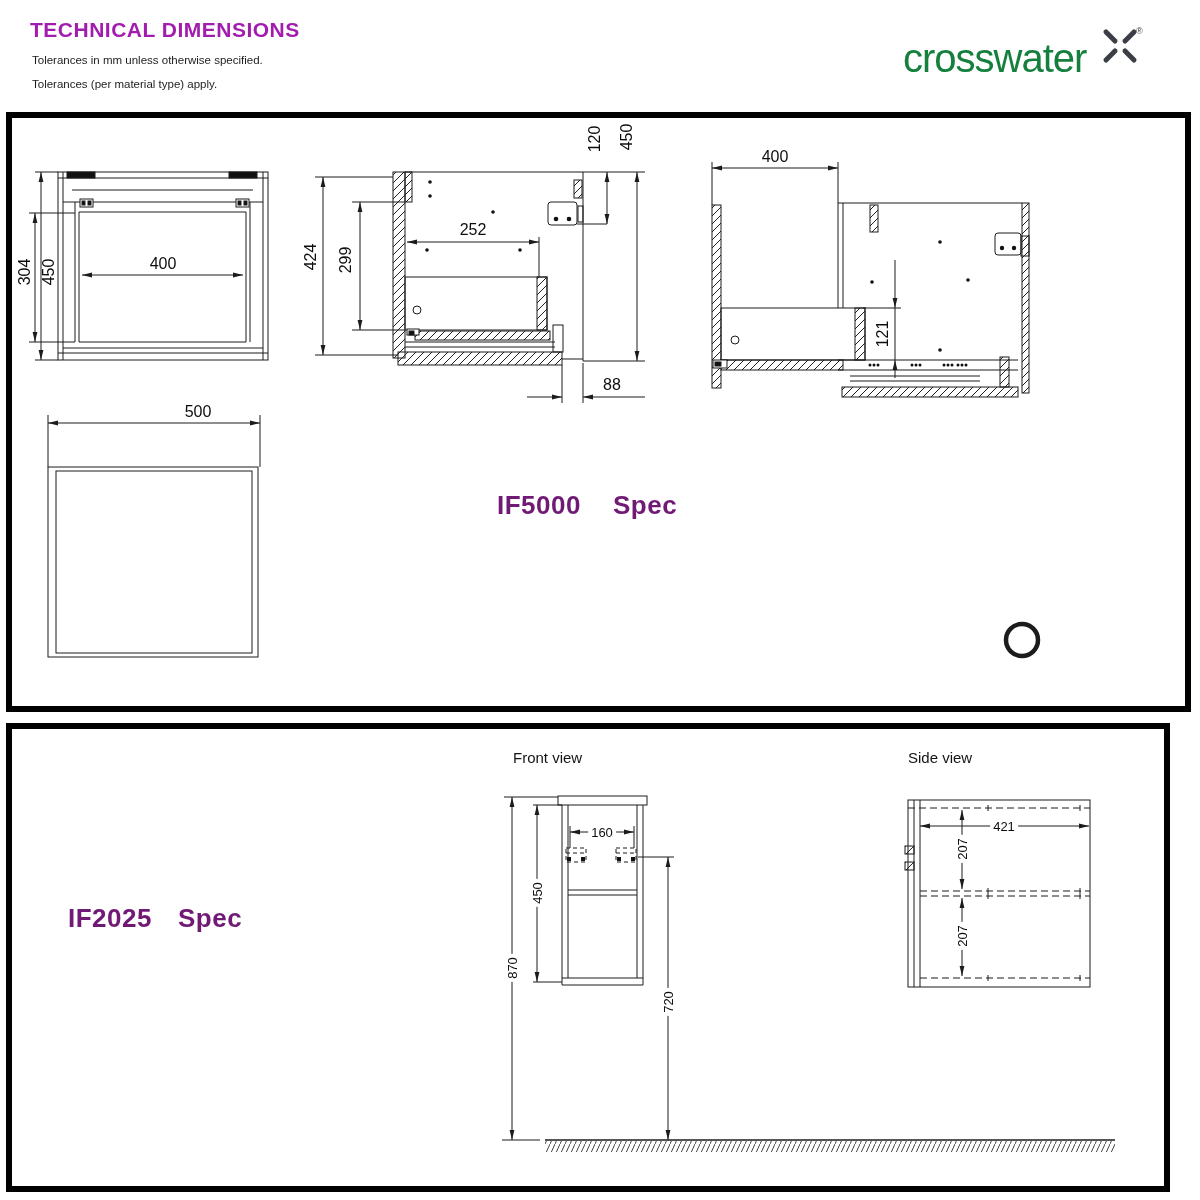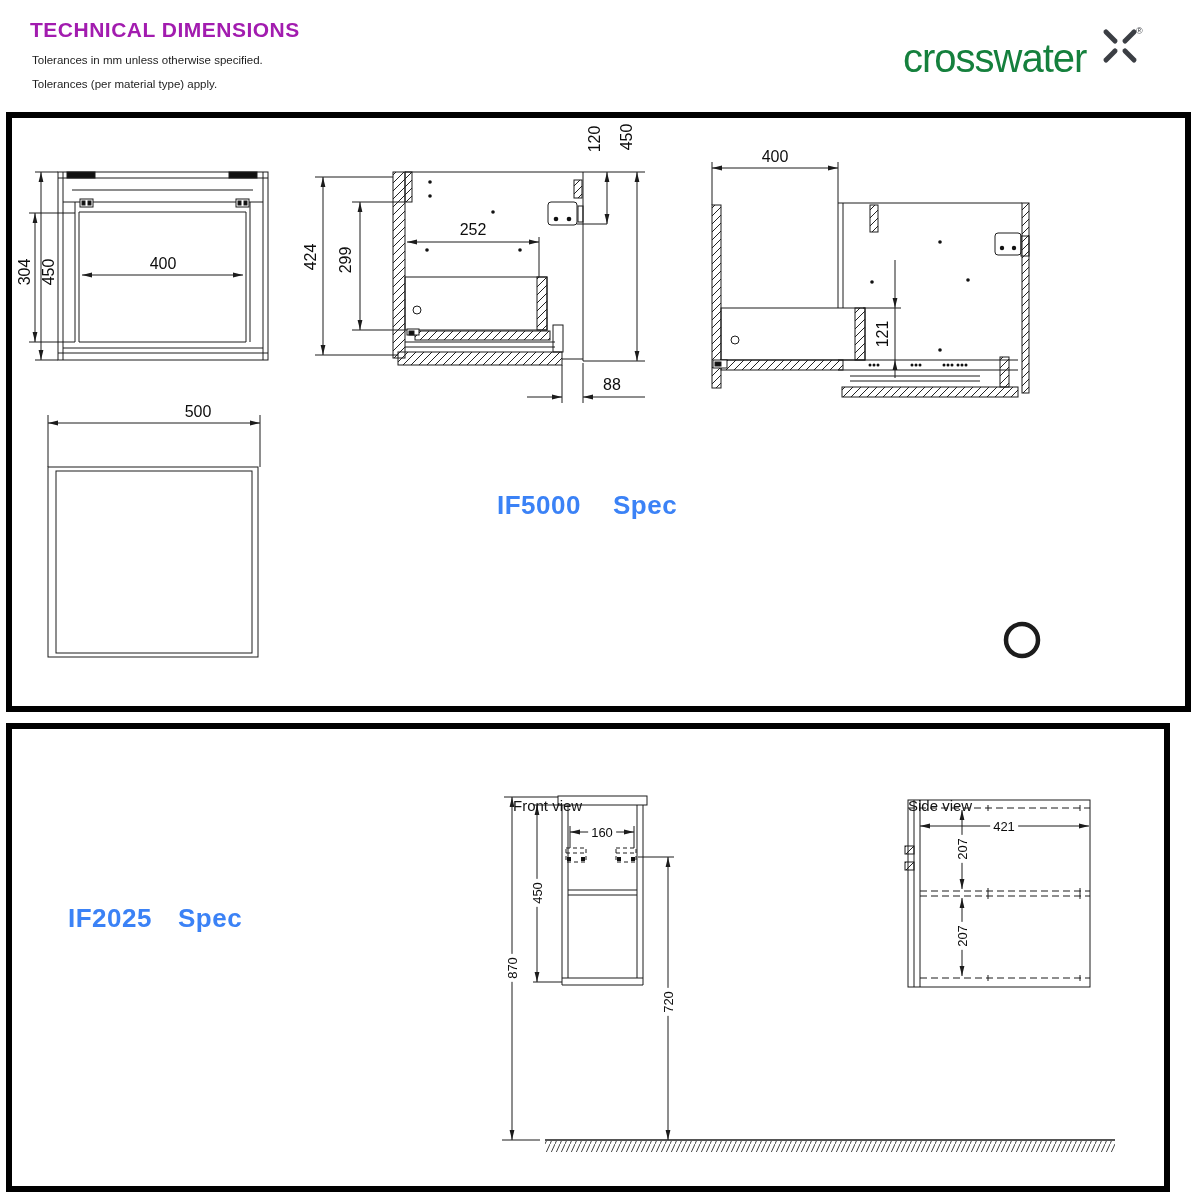--- a/index.html
+++ b/index.html
@@ -10,22 +10,22 @@
   #panel-if2025{left:6px;top:723px;width:1164px;height:469px;}
   #drawing-svg{position:absolute;left:0;top:0;pointer-events:none;}
   .hdr-title{left:30px;top:18px;font-size:21px;font-weight:bold;letter-spacing:.5px;color:#a21caf;}
   .hdr-sub{left:32px;font-size:11.5px;color:#1d1d1d;}
   .brand{left:903px;top:36px;font-size:40px;letter-spacing:-1px;color:#15803d;}
   .reg{left:1136px;top:26px;font-size:9px;color:#3b3e44;}
   .dim{position:absolute;font-size:16px;color:#0d0d0d;white-space:nowrap;transform:translate(-50%,-50%);line-height:1;}
   .dim.sm{font-size:13px;}
   .dim.rot{transform:translate(-50%,-50%) rotate(-90deg);}
   .dim.bg{background:#fff;padding:0 3px;}
-  .view-lbl{position:absolute;font-size:15px;color:#141414;margin-top:48px;}
-  .spec-title{position:absolute;font-size:26px;font-weight:bold;color:#3b82f6;letter-spacing:.5px;white-space:nowrap;}
+  .view-lbl{position:absolute;font-size:15px;color:#141414;}
+  .spec-title{position:absolute;font-size:26px;font-weight:bold;color:#701a75;letter-spacing:.5px;white-space:nowrap;}
   .spec-title .suffix{display:inline-block;}
 </style>
 </head>
 <body>
 
 <div class="abs hdr-title">TECHNICAL DIMENSIONS</div>
 <div class="abs hdr-sub" style="top:54px;">Tolerances in mm unless otherwise specified.</div>
 <div class="abs hdr-sub" style="top:78px;">Tolerances (per material type) apply.</div>
 <div class="abs brand">crosswater</div>
 <svg class="abs" style="left:1100px;top:26px;" width="40" height="40" viewBox="0 0 40 40">

